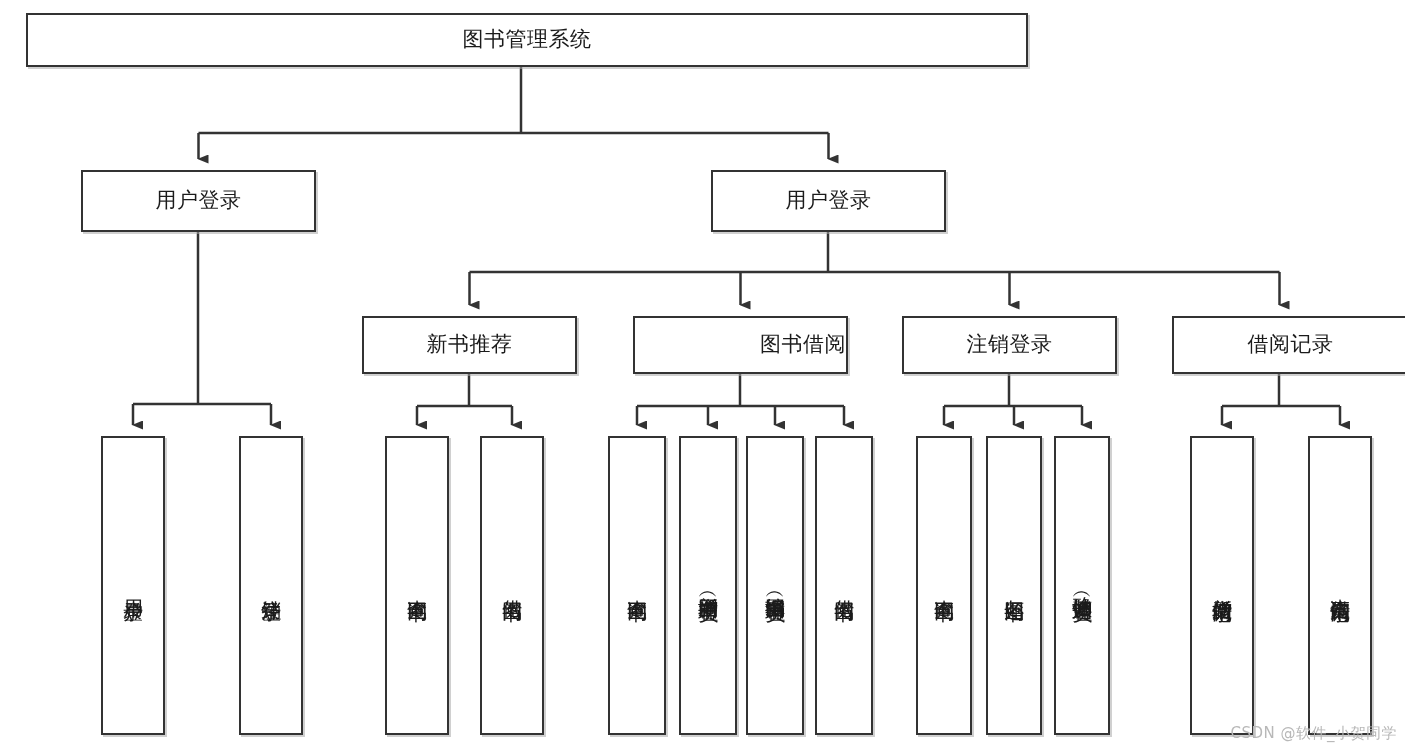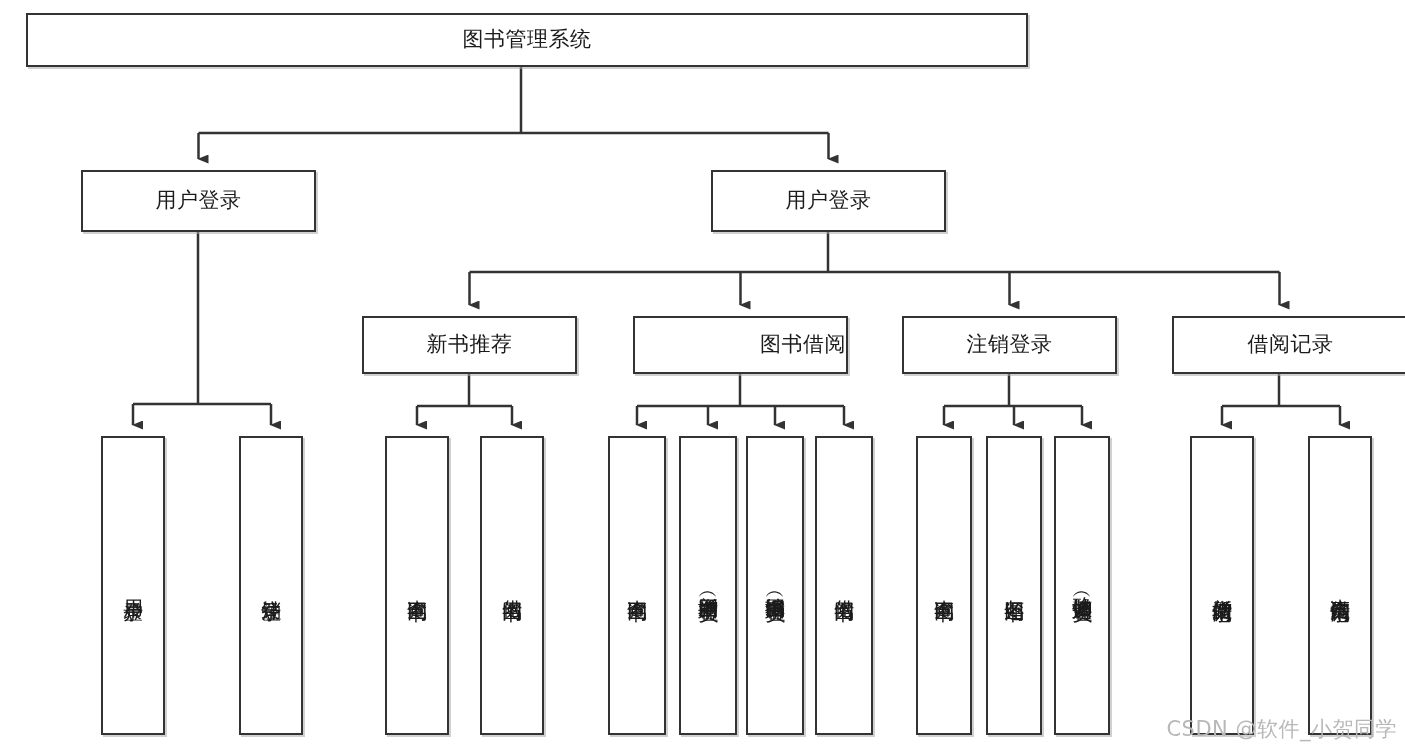--- a/index.html
+++ b/index.html
@@ -47,21 +47,21 @@
     text-orientation: upright;
     font-size: 20px;
     line-height: 1.18;
     letter-spacing: 1px;
     max-height: 100%;
   }
   .watermark {
     position: absolute;
     right: 8px;
     bottom: 4px;
-    font-size: 21px;
+    font-size: 15px;
     color: #b8b8b8;
     letter-spacing: 0.5px;
     white-space: nowrap;
     pointer-events: none;
   }
 </style>
 </head>
 <body>
 
 <div id="diagram-root">

